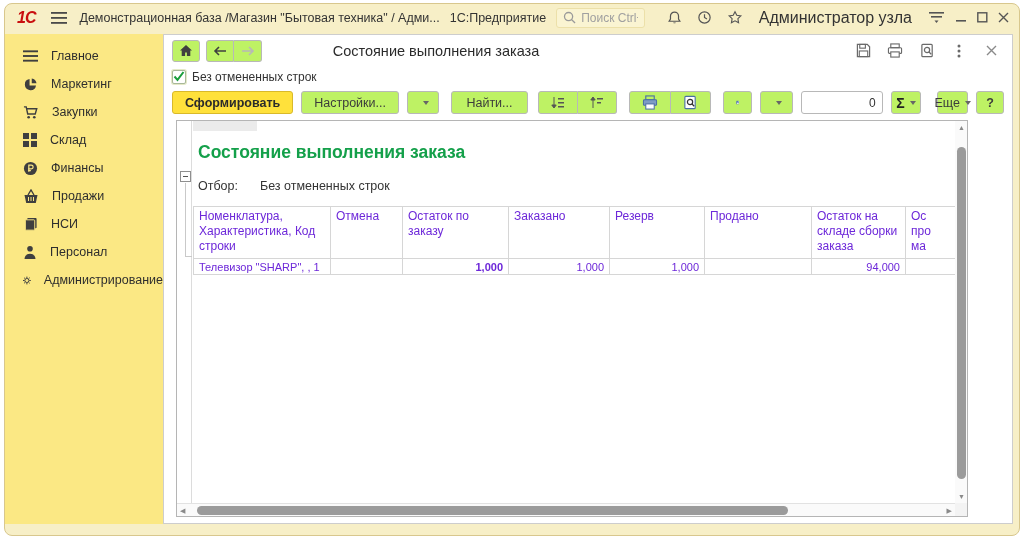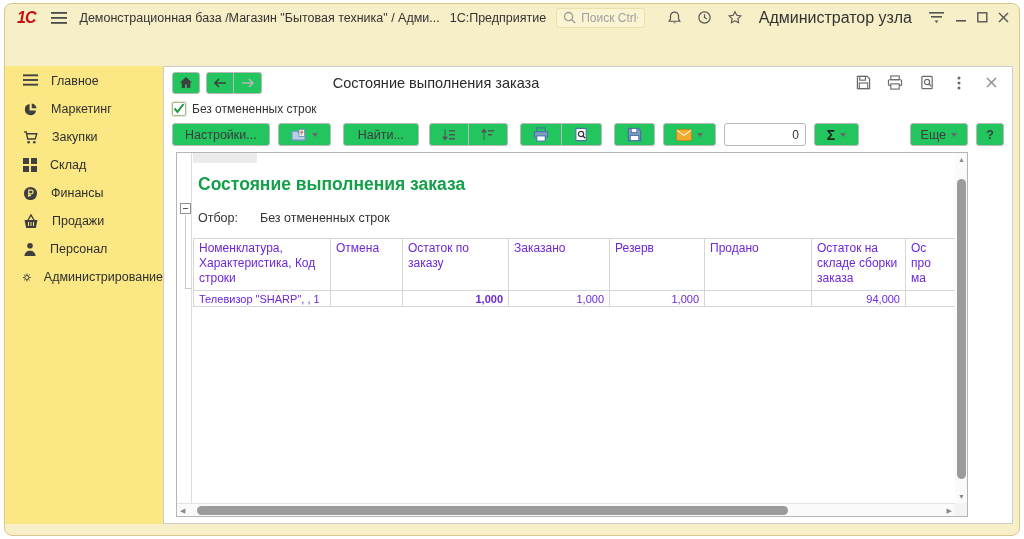--- a/index.html
+++ b/index.html
@@ -1,43 +1,43 @@
 <!DOCTYPE html>
 <html><head>
 <meta charset="utf-8">
 <style>
   * { margin:0; padding:0; box-sizing:border-box; }
   html,body { width:1024px; height:539px; overflow:hidden; background:#fff;
               font-family:"Liberation Sans", sans-serif; }
   .window { position:absolute; left:4px; top:3px; right:4px; bottom:3px;
             background:#f7efc7; border:1px solid #d8c78d; border-radius:8px;
-            overflow:hidden; display:flex; flex-direction:column;gap:32px; }
+            overflow:hidden; display:flex; flex-direction:column; }
   
   .titlebar { height:27px; display:flex; align-items:center; padding:0 10px 0 12px; gap:10px; flex:0 0 auto; }
   .logo { color:#c90f0f; font-weight:bold; font-style:italic; font-size:16px; letter-spacing:-1px; margin-right:4px; }
   .tb-icon { width:20px; height:20px; display:flex; align-items:center; justify-content:center; flex:0 0 auto; }
   .app-title { font-size:12.5px; color:#333; white-space:nowrap; }
   .app-title .app-name { margin-left:10px; }
   .search-box { display:flex; align-items:center; gap:5px; background:#faf4d2; border:1px solid #ece0a9;
                 border-radius:3px; height:20px; width:240px; padding:0 6px; }
   .search-box input { border:none; background:transparent; outline:none; font-size:12px; color:#555; width:100%;
                       font-family:"Liberation Sans", sans-serif; }
   .search-box input::placeholder { color:#a0a0a0; }
   .tb-spacer { flex:1; }
   .user-name { font-size:16px; color:#333; white-space:nowrap; margin:0 4px; }
   .winctl { width:22px; height:20px; display:flex; align-items:center; justify-content:center; }
   
   .main { flex:1; display:flex; padding:3px 6px 11px 0; min-height:0; }
   .sidebar { width:158px; flex:0 0 auto; background:#fbe884; padding-top:8px; }
-  .side-item { height:28px; display:flex; align-items:flex-start; gap:13px; padding-left:18px; cursor:pointer; }
+  .side-item { height:28px; display:flex; align-items:center; gap:13px; padding-left:18px; cursor:pointer; }
   .side-item span.lbl { font-size:12.5px; color:#2e2e2e; }
   .content { flex:1; background:#fff; border:1px solid #cdcdcd; display:flex; flex-direction:column; min-width:0; }
   
   .chead { height:31px; display:flex; align-items:center; padding:0 8px; gap:6px; flex:0 0 auto; }
-  .btn { background:#22c55e; border:1px solid #b8b8b8; border-radius:3px; display:inline-flex;
+  .btn { background:#bef264; border:1px solid #b8b8b8; border-radius:3px; display:inline-flex;
          align-items:center; justify-content:center; font-size:12.5px; color:#3c3c3c; cursor:pointer; }
   .icon-btn { width:28px; height:22px; }
   .navgroup { display:flex; }
   .navgroup .icon-btn:first-child { border-radius:3px 0 0 3px; }
   .navgroup .icon-btn:last-child { border-radius:0 3px 3px 0; border-left:none; }
   .chead-title { font-size:14.5px; color:#2b2b2b; margin:0 auto; transform:translateX(-120px); white-space:nowrap; }
   .flat-icon { width:26px; height:22px; display:flex; align-items:center; justify-content:center; cursor:pointer; }
   
   .cbrow { height:21px; display:flex; align-items:center; gap:6px; padding-left:8px; flex:0 0 auto; }
   .cbx { width:14px; height:14px; background:#fff; border:1px solid #a8b89a; border-radius:2px;
@@ -208,20 +208,27 @@
       </div>
       <div class="side-item">
         <svg width="16" height="15" viewBox="0 0 16 15">
             <path d="M5 6L8 1l3 5" fill="none" stroke="#3f3f3f" stroke-width="1.4"></path>
             <path d="M1.5 6h13l-1.7 8h-9.6z" fill="#3f3f3f"></path>
             <path d="M5.5 8v4M8 8v4M10.5 8v4" stroke="#fbe884" stroke-width="1"></path>
           </svg>
         <span class="lbl">Продажи</span>
       </div>
       <div class="side-item">
+        <svg width="15" height="15" viewBox="0 0 16 16">
+            <rect x="4.5" y="1" width="10" height="11" rx="1" fill="#3f3f3f"></rect>
+            <rect x="2.5" y="3" width="10" height="11" rx="1" fill="#3f3f3f" stroke="#fbe884" stroke-width="1"></rect>
+          </svg>
+        <span class="lbl">НСИ</span>
+      </div>
+      <div class="side-item">
         <svg width="14" height="15" viewBox="0 0 14 15">
             <circle cx="7" cy="3.8" r="2.8" fill="#3f3f3f"></circle>
             <path d="M1.5 14c0-3.2 2.4-5.2 5.5-5.2s5.5 2 5.5 5.2z" fill="#3f3f3f"></path>
           </svg>
         <span class="lbl">Персонал</span>
       </div>
       <div class="side-item">
         <svg width="15" height="15" viewBox="0 0 16 16">
             <circle cx="8" cy="8" r="4.2" fill="none" stroke="#3f3f3f" stroke-width="2"></circle>
             <g stroke="#3f3f3f" stroke-width="2">
@@ -293,20 +300,21 @@
       <div class="cbrow">
         <span class="cbx">
           <svg width="12" height="11" viewBox="0 0 12 11">
               <path d="M1.5 5.5l3 3.4L10.5 1" fill="none" stroke="#1a9e3c" stroke-width="2"></path>
             </svg>
         </span>
         <span class="lbl">Без отмененных строк</span>
       </div>
 
       <div class="toolbar">
+        <span class="btn btn-primary">Сформировать</span>
         <span class="btn" style="padding:0 12px;height:23px;">Настройки...</span>
         <span class="btn tool-icon-btn">
           <svg width="16" height="14" viewBox="0 0 17 15">
               <path d="M1 3.5V13h14V5H8L6.5 3.5z" fill="#b8cde6" stroke="#6d94bd" stroke-width="1.1"></path>
               <rect x="8.5" y="1.5" width="6" height="7.5" fill="#fff" stroke="#6d94bd" stroke-width="1"></rect>
               <path d="M10 3.5h3M10 5h3M10 6.5h2" stroke="#c0392b" stroke-width="0.9"></path>
             </svg>
           <span class="caret"></span>
         </span>
         <span class="btn" style="padding:0 14px;height:23px;margin-left:4px;">Найти...</span>

